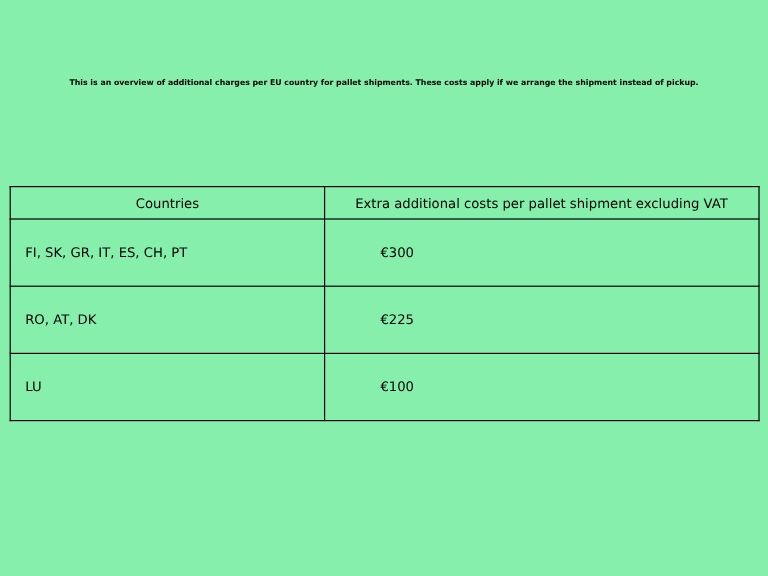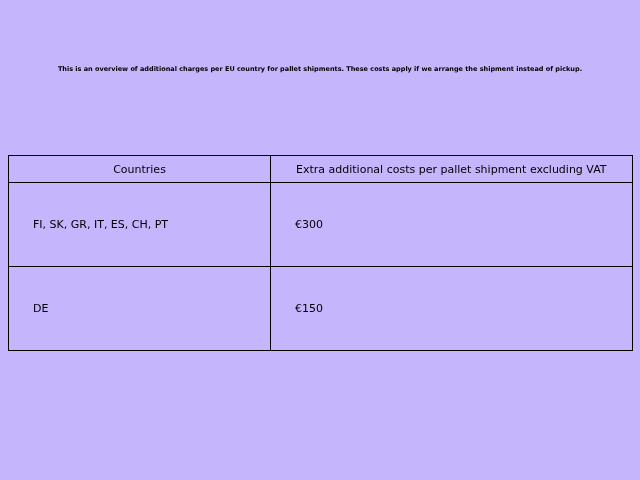--- a/index.html
+++ b/index.html
@@ -4,21 +4,21 @@
 <style>
   html, body {
     margin: 0;
     padding: 0;
     background: #ffffff;
   }
   .page {
     position: relative;
     width: 640px;
     height: 480px;
-    background: #c4b5fd;
+    background: #86efac;
     overflow: hidden;
     font-family: "DejaVu Sans", sans-serif;
     color: #000000;
   }
   .intro {
     position: absolute;
     top: 65px;
     left: 0;
     right: 0;
     margin: 0;
@@ -48,22 +48,22 @@
     vertical-align: middle;
     white-space: nowrap;
     overflow: hidden;
   }
   .charges-table col.col-countries { width: 262px; }
   .charges-table col.col-costs     { width: 362px; }
   .charges-table thead th { height: 26px; }
   .charges-table tbody td { height: 28.3px; }
   .charges-table th.hdr-countries { text-align: center; }
   .charges-table th.hdr-costs     { text-align: left; padding-left: 25px; }
-  .charges-table td.cell-countries { text-align: left; padding-left: 24px; }
-  .charges-table td.cell-cost      { text-align: left; padding-left: 24px; }
+  .charges-table td.cell-countries { text-align: left; padding-left: 12px; }
+  .charges-table td.cell-cost      { text-align: left; padding-left: 46px; }
 </style>
 </head>
 <body>
 
 <div class="page">
 
   <p class="intro">This is an overview of additional charges per EU country for pallet shipments. These costs apply if we arrange the shipment instead of pickup.</p>
 
   <table class="charges-table">
     <colgroup>
@@ -75,19 +75,23 @@
         <th class="hdr-countries">Countries</th>
         <th class="hdr-costs">Extra additional costs per pallet shipment excluding VAT</th>
       </tr>
     </thead>
     <tbody>
       <tr>
         <td class="cell-countries">FI, SK, GR, IT, ES, CH, PT</td>
         <td class="cell-cost">€300</td>
       </tr>
       <tr>
-        <td class="cell-countries">DE</td>
-        <td class="cell-cost">€150</td>
+        <td class="cell-countries">RO, AT, DK</td>
+        <td class="cell-cost">€225</td>
+      </tr>
+      <tr>
+        <td class="cell-countries">LU</td>
+        <td class="cell-cost">€100</td>
       </tr>
     </tbody>
   </table>
 
 </div>
 
 </body></html>

